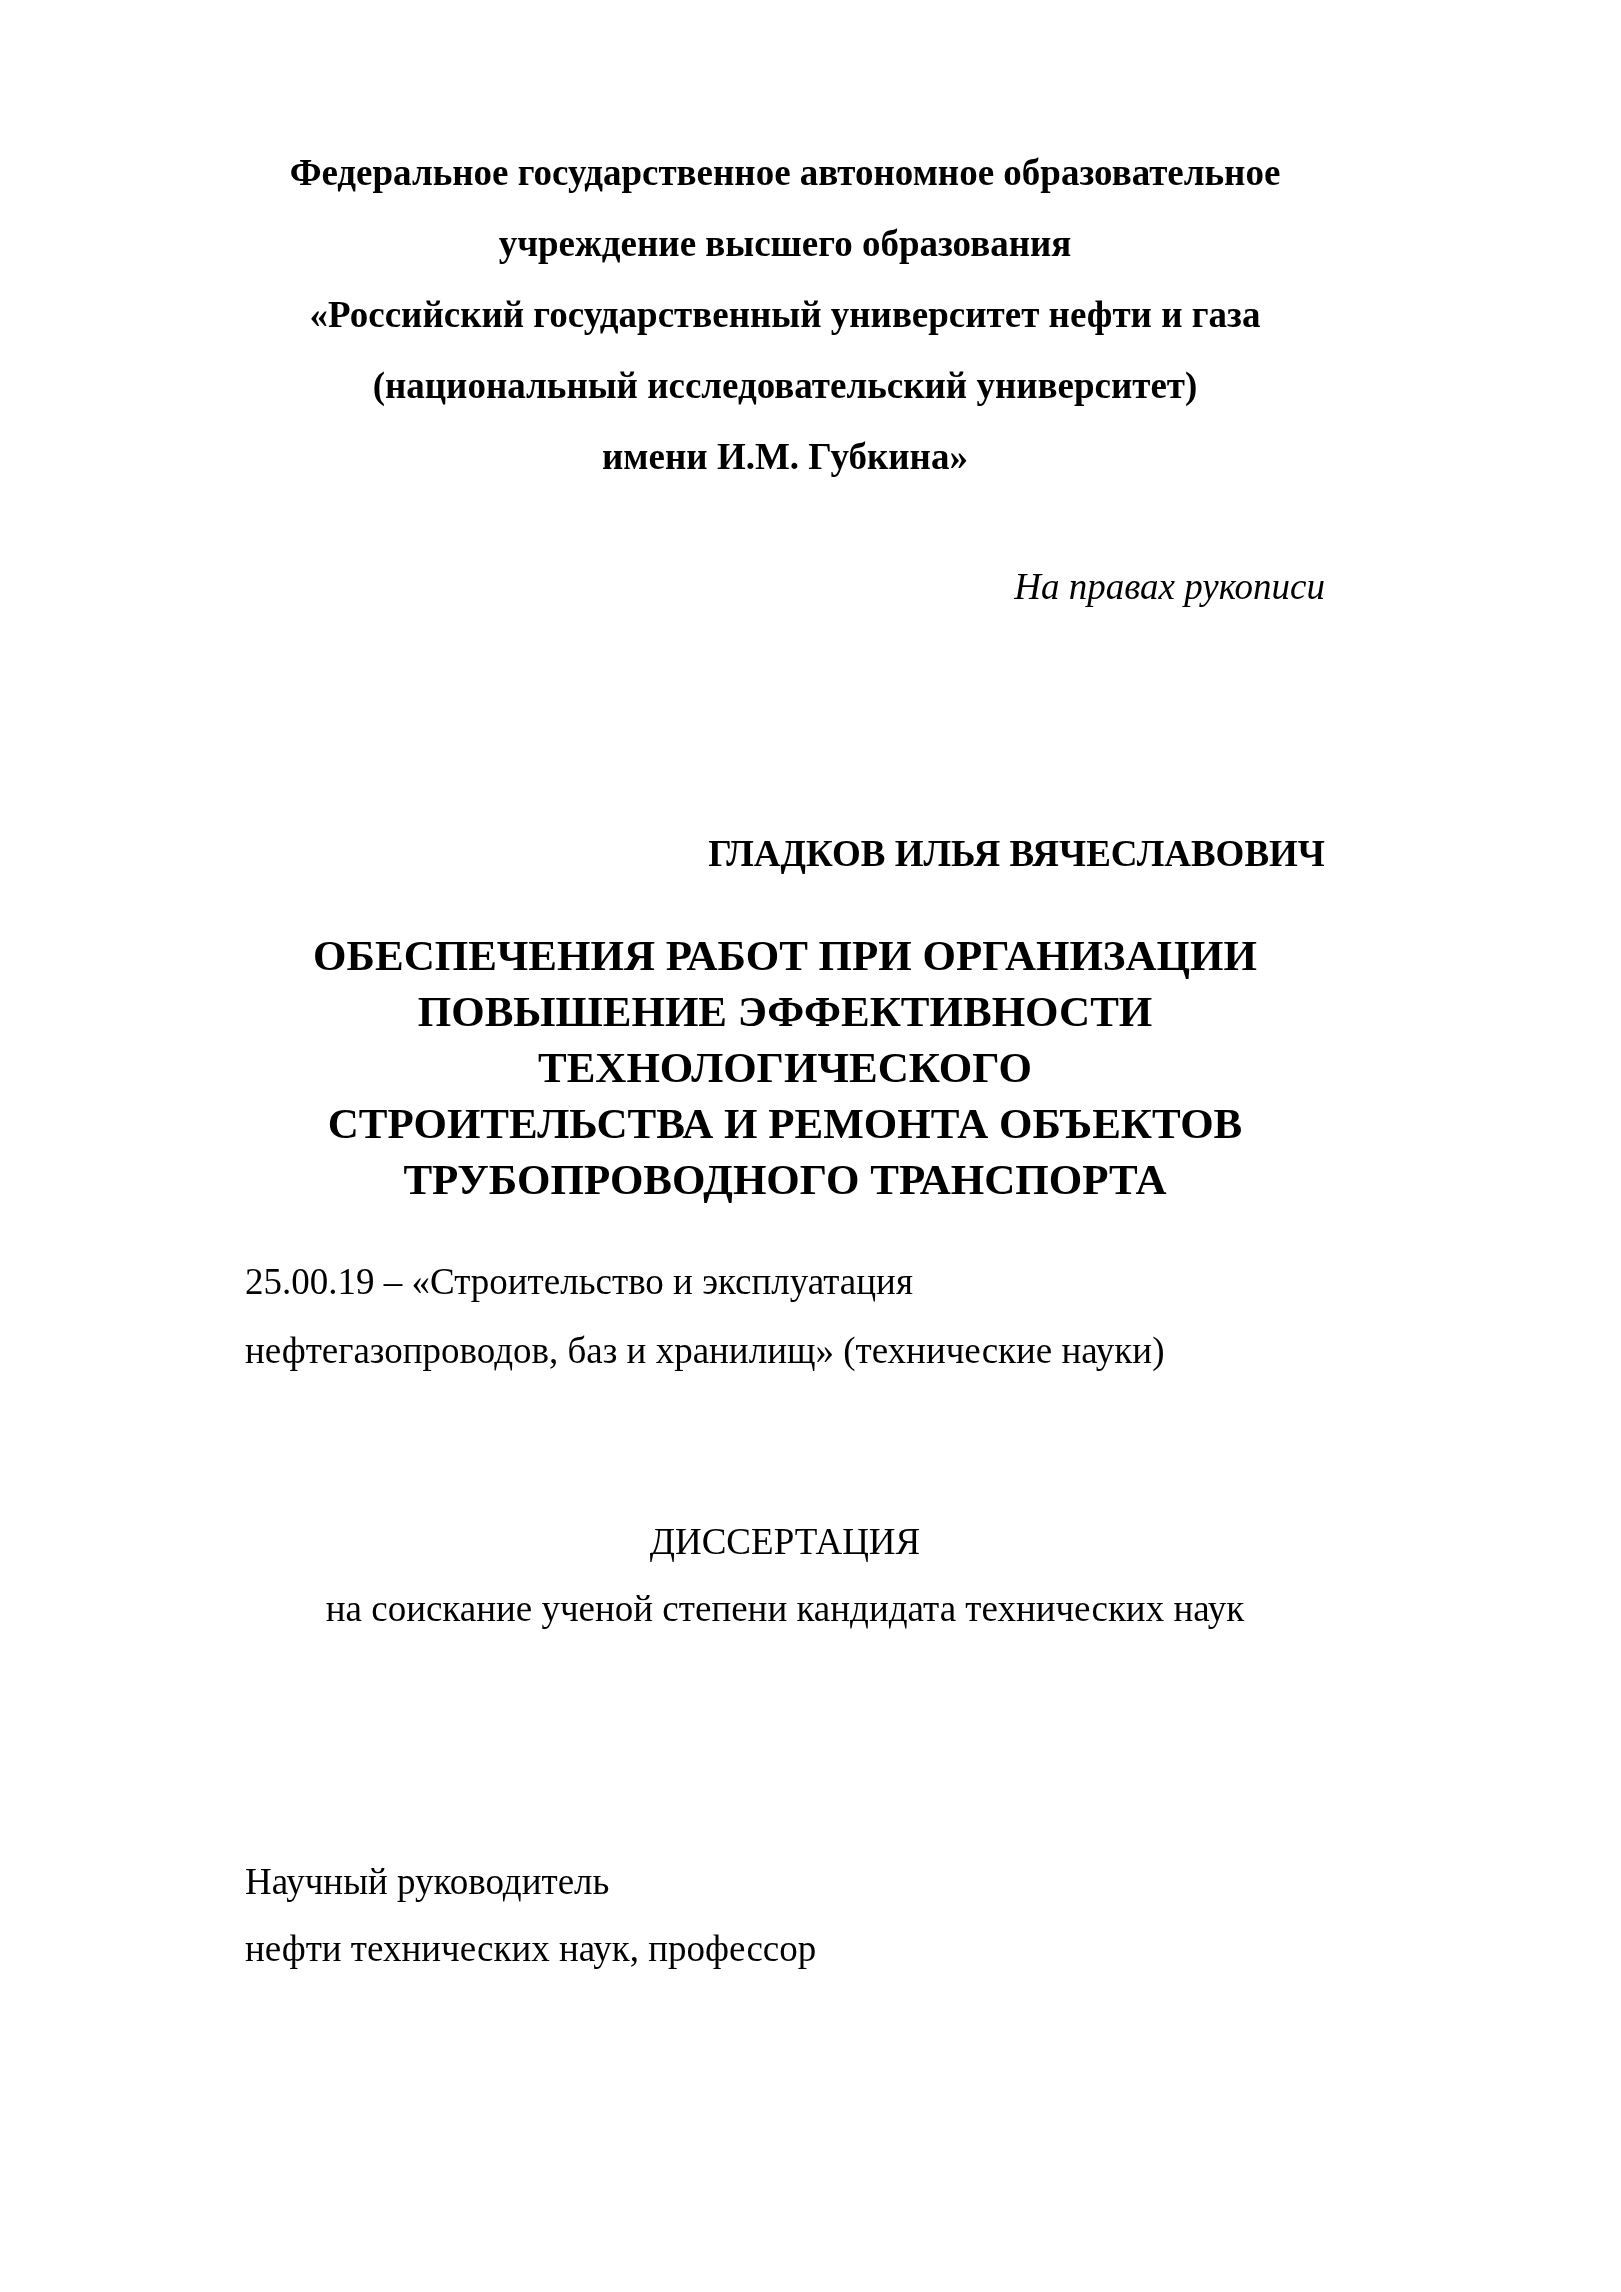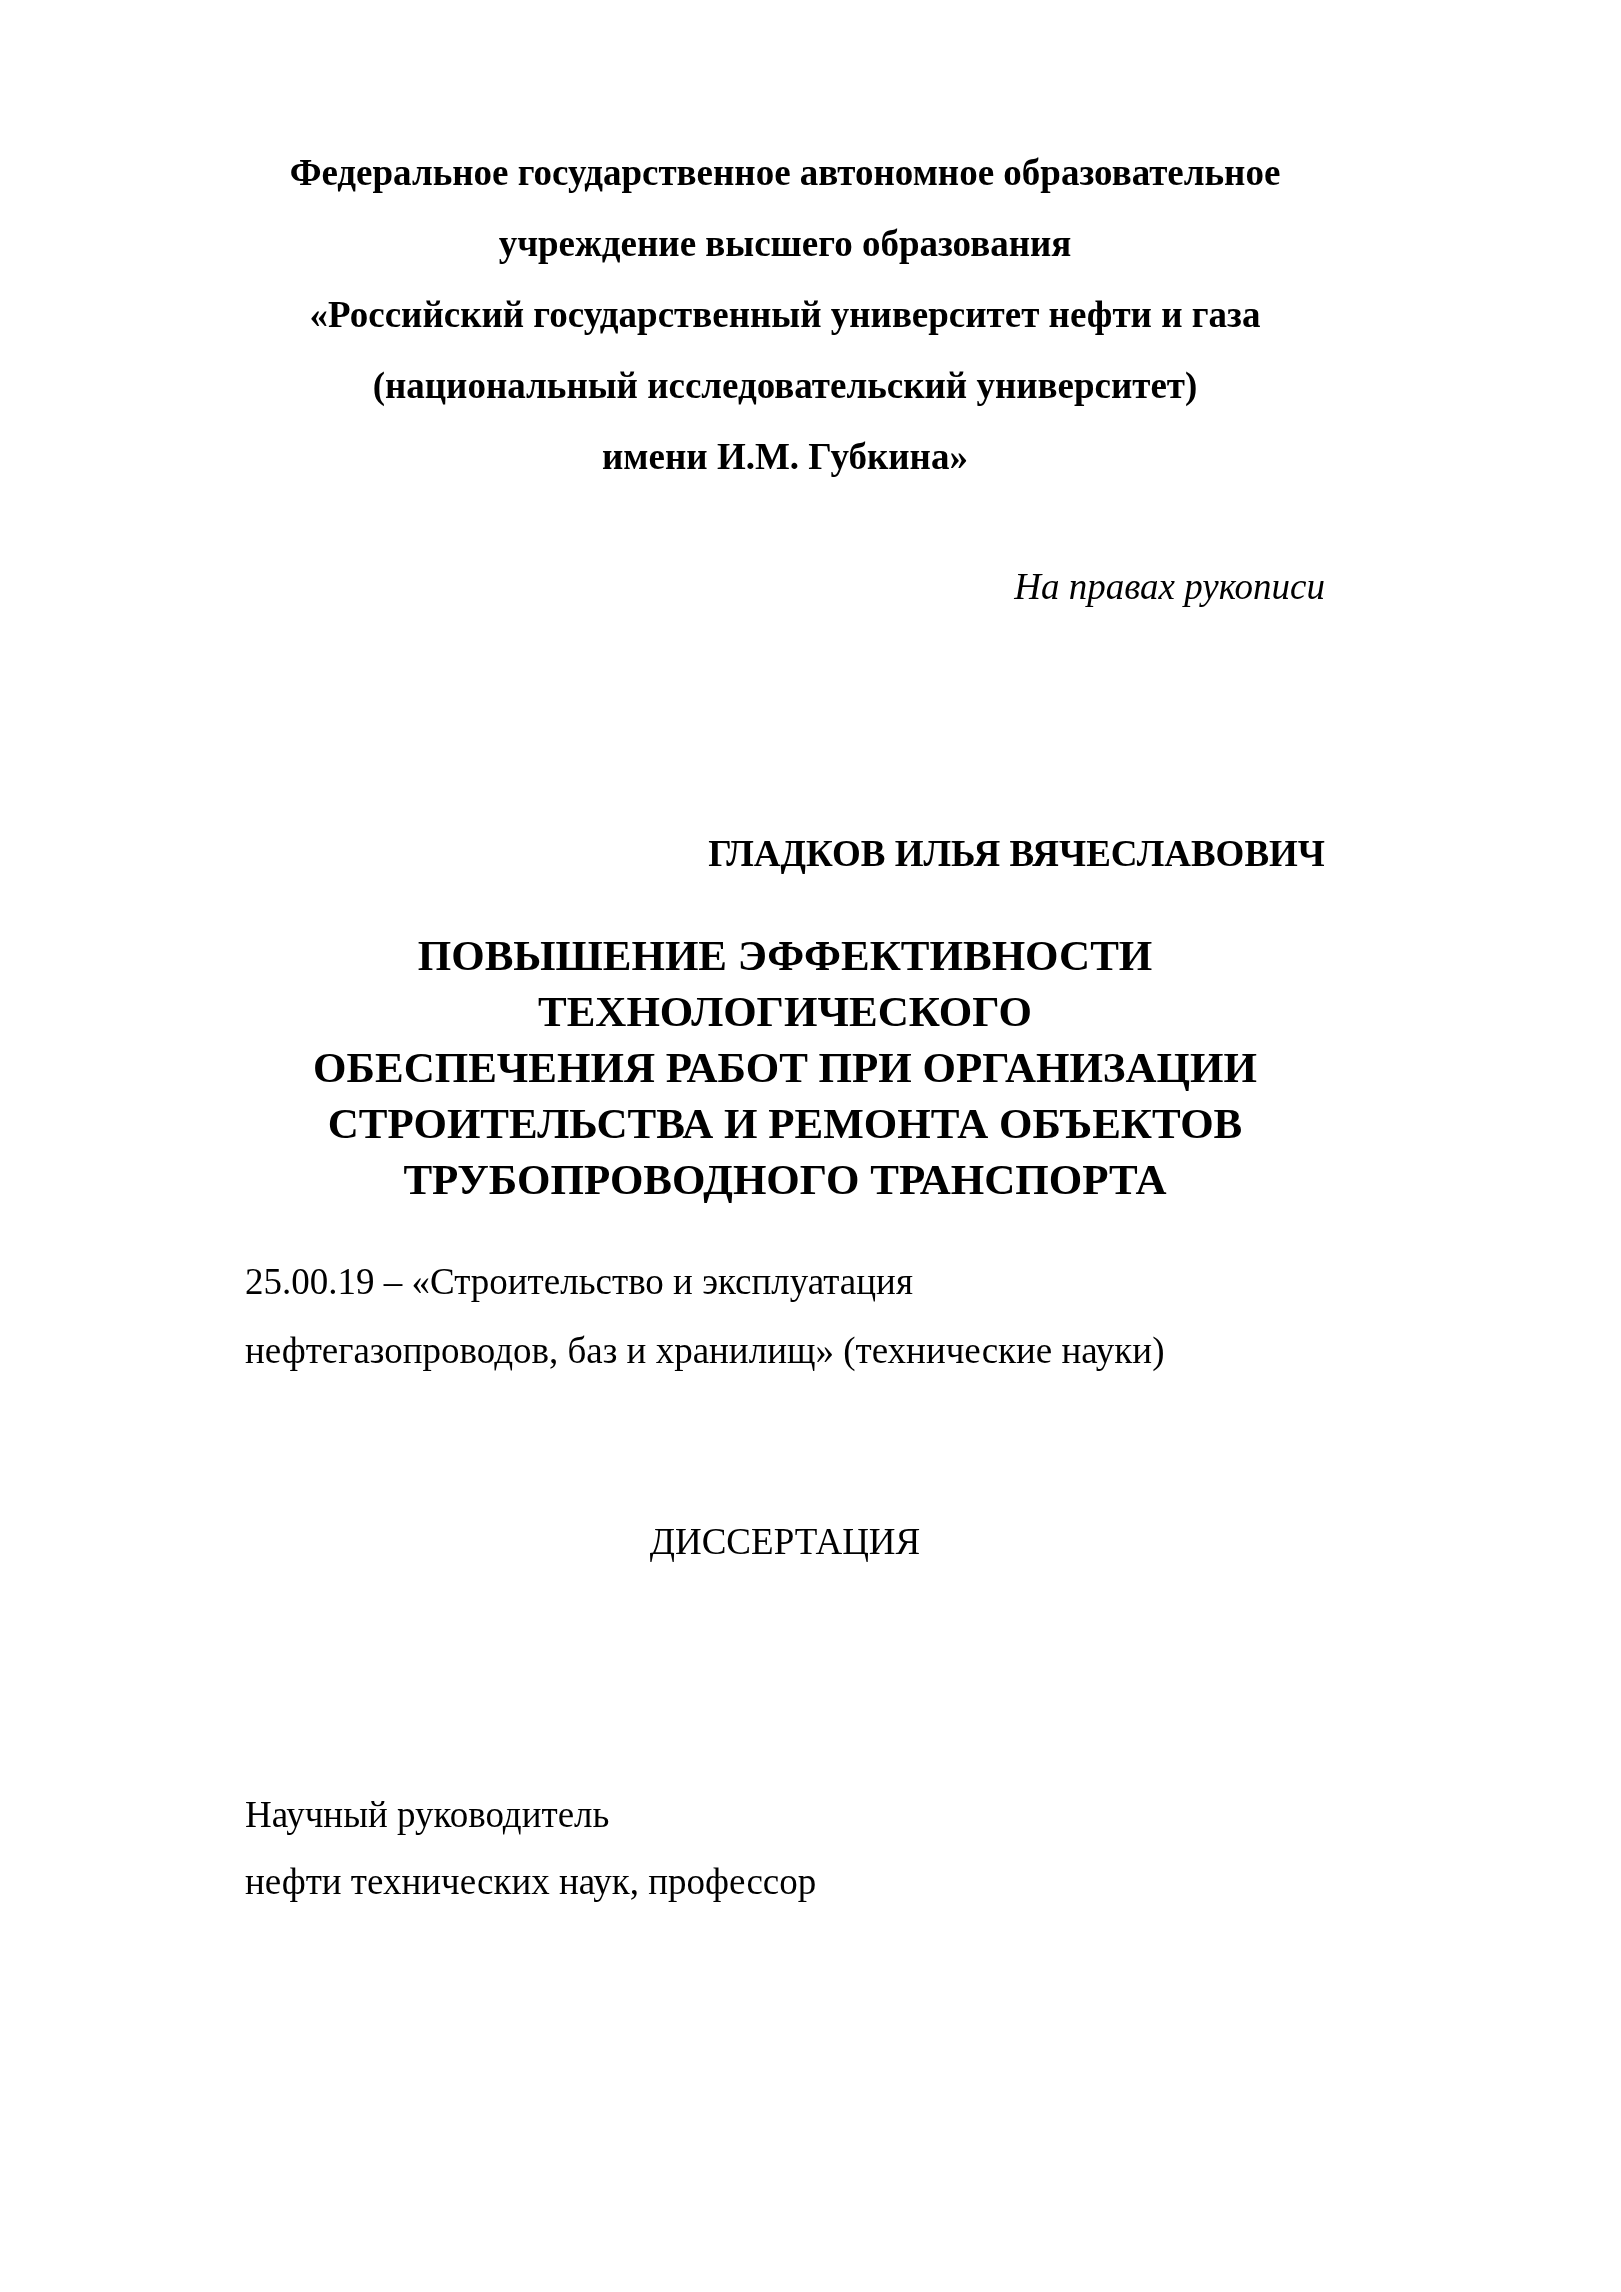--- a/index.html
+++ b/index.html
@@ -87,33 +87,34 @@
       <div>«Российский государственный университет нефти и газа</div>
       <div>(национальный исследовательский университет)</div>
       <div>имени И.М. Губкина»</div>
     </div>
 
     <div class="manuscript-note">На правах рукописи</div>
 
     <div class="author">ГЛАДКОВ ИЛЬЯ ВЯЧЕСЛАВОВИЧ</div>
 
     <div class="diss-title">
+      <div>ОБЕСПЕЧЕНИЯ РАБОТ ПРИ ОРГАНИЗАЦИИ</div>
       <div>ПОВЫШЕНИЕ ЭФФЕКТИВНОСТИ ТЕХНОЛОГИЧЕСКОГО</div>
-      <div>ОБЕСПЕЧЕНИЯ РАБОТ ПРИ ОРГАНИЗАЦИИ</div>
       <div>СТРОИТЕЛЬСТВА И РЕМОНТА ОБЪЕКТОВ</div>
       <div>ТРУБОПРОВОДНОГО ТРАНСПОРТА</div>
     </div>
 
     <div class="specialty">
       <div>25.00.19 – «Строительство и эксплуатация</div>
       <div>нефтегазопроводов, баз и хранилищ» (технические науки)</div>
     </div>
 
     <div class="dissertation">
       <div>ДИССЕРТАЦИЯ</div>
+      <div>на соискание ученой степени кандидата технических наук</div>
     </div>
 
     <div class="supervisor">
       <div>Научный руководитель</div>
       <div>нефти технических наук, профессор</div>
     </div>
 
 
   </div>
 </div>

